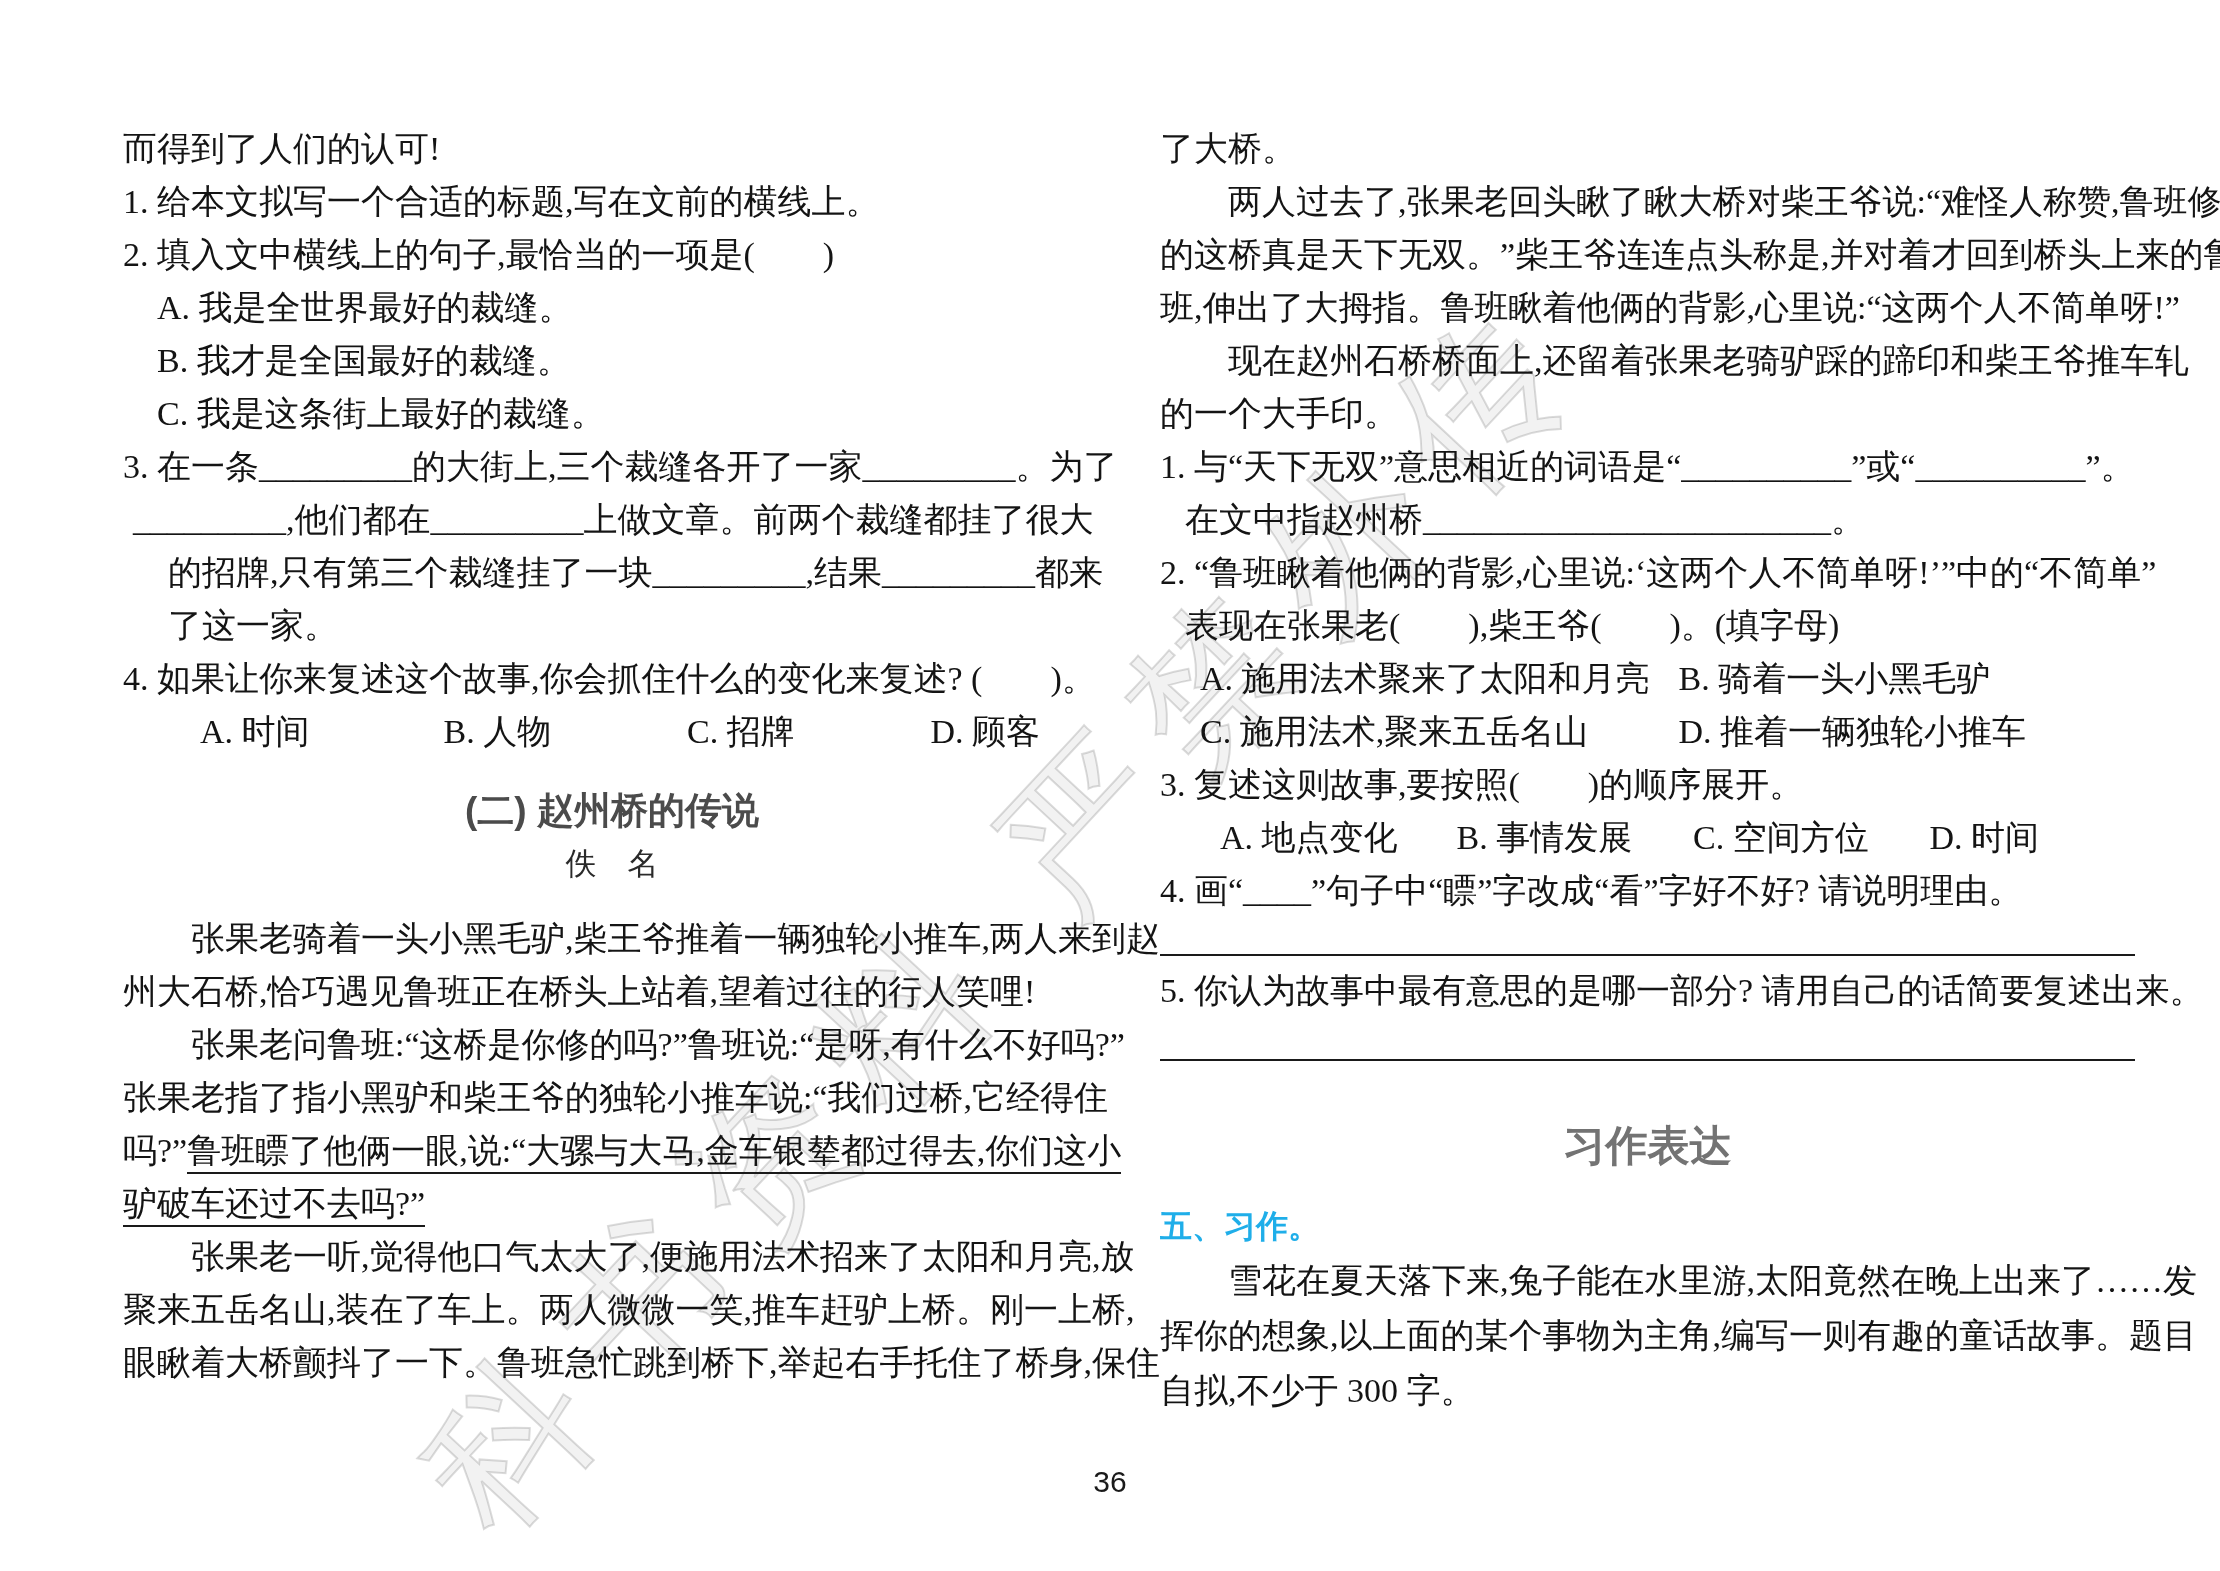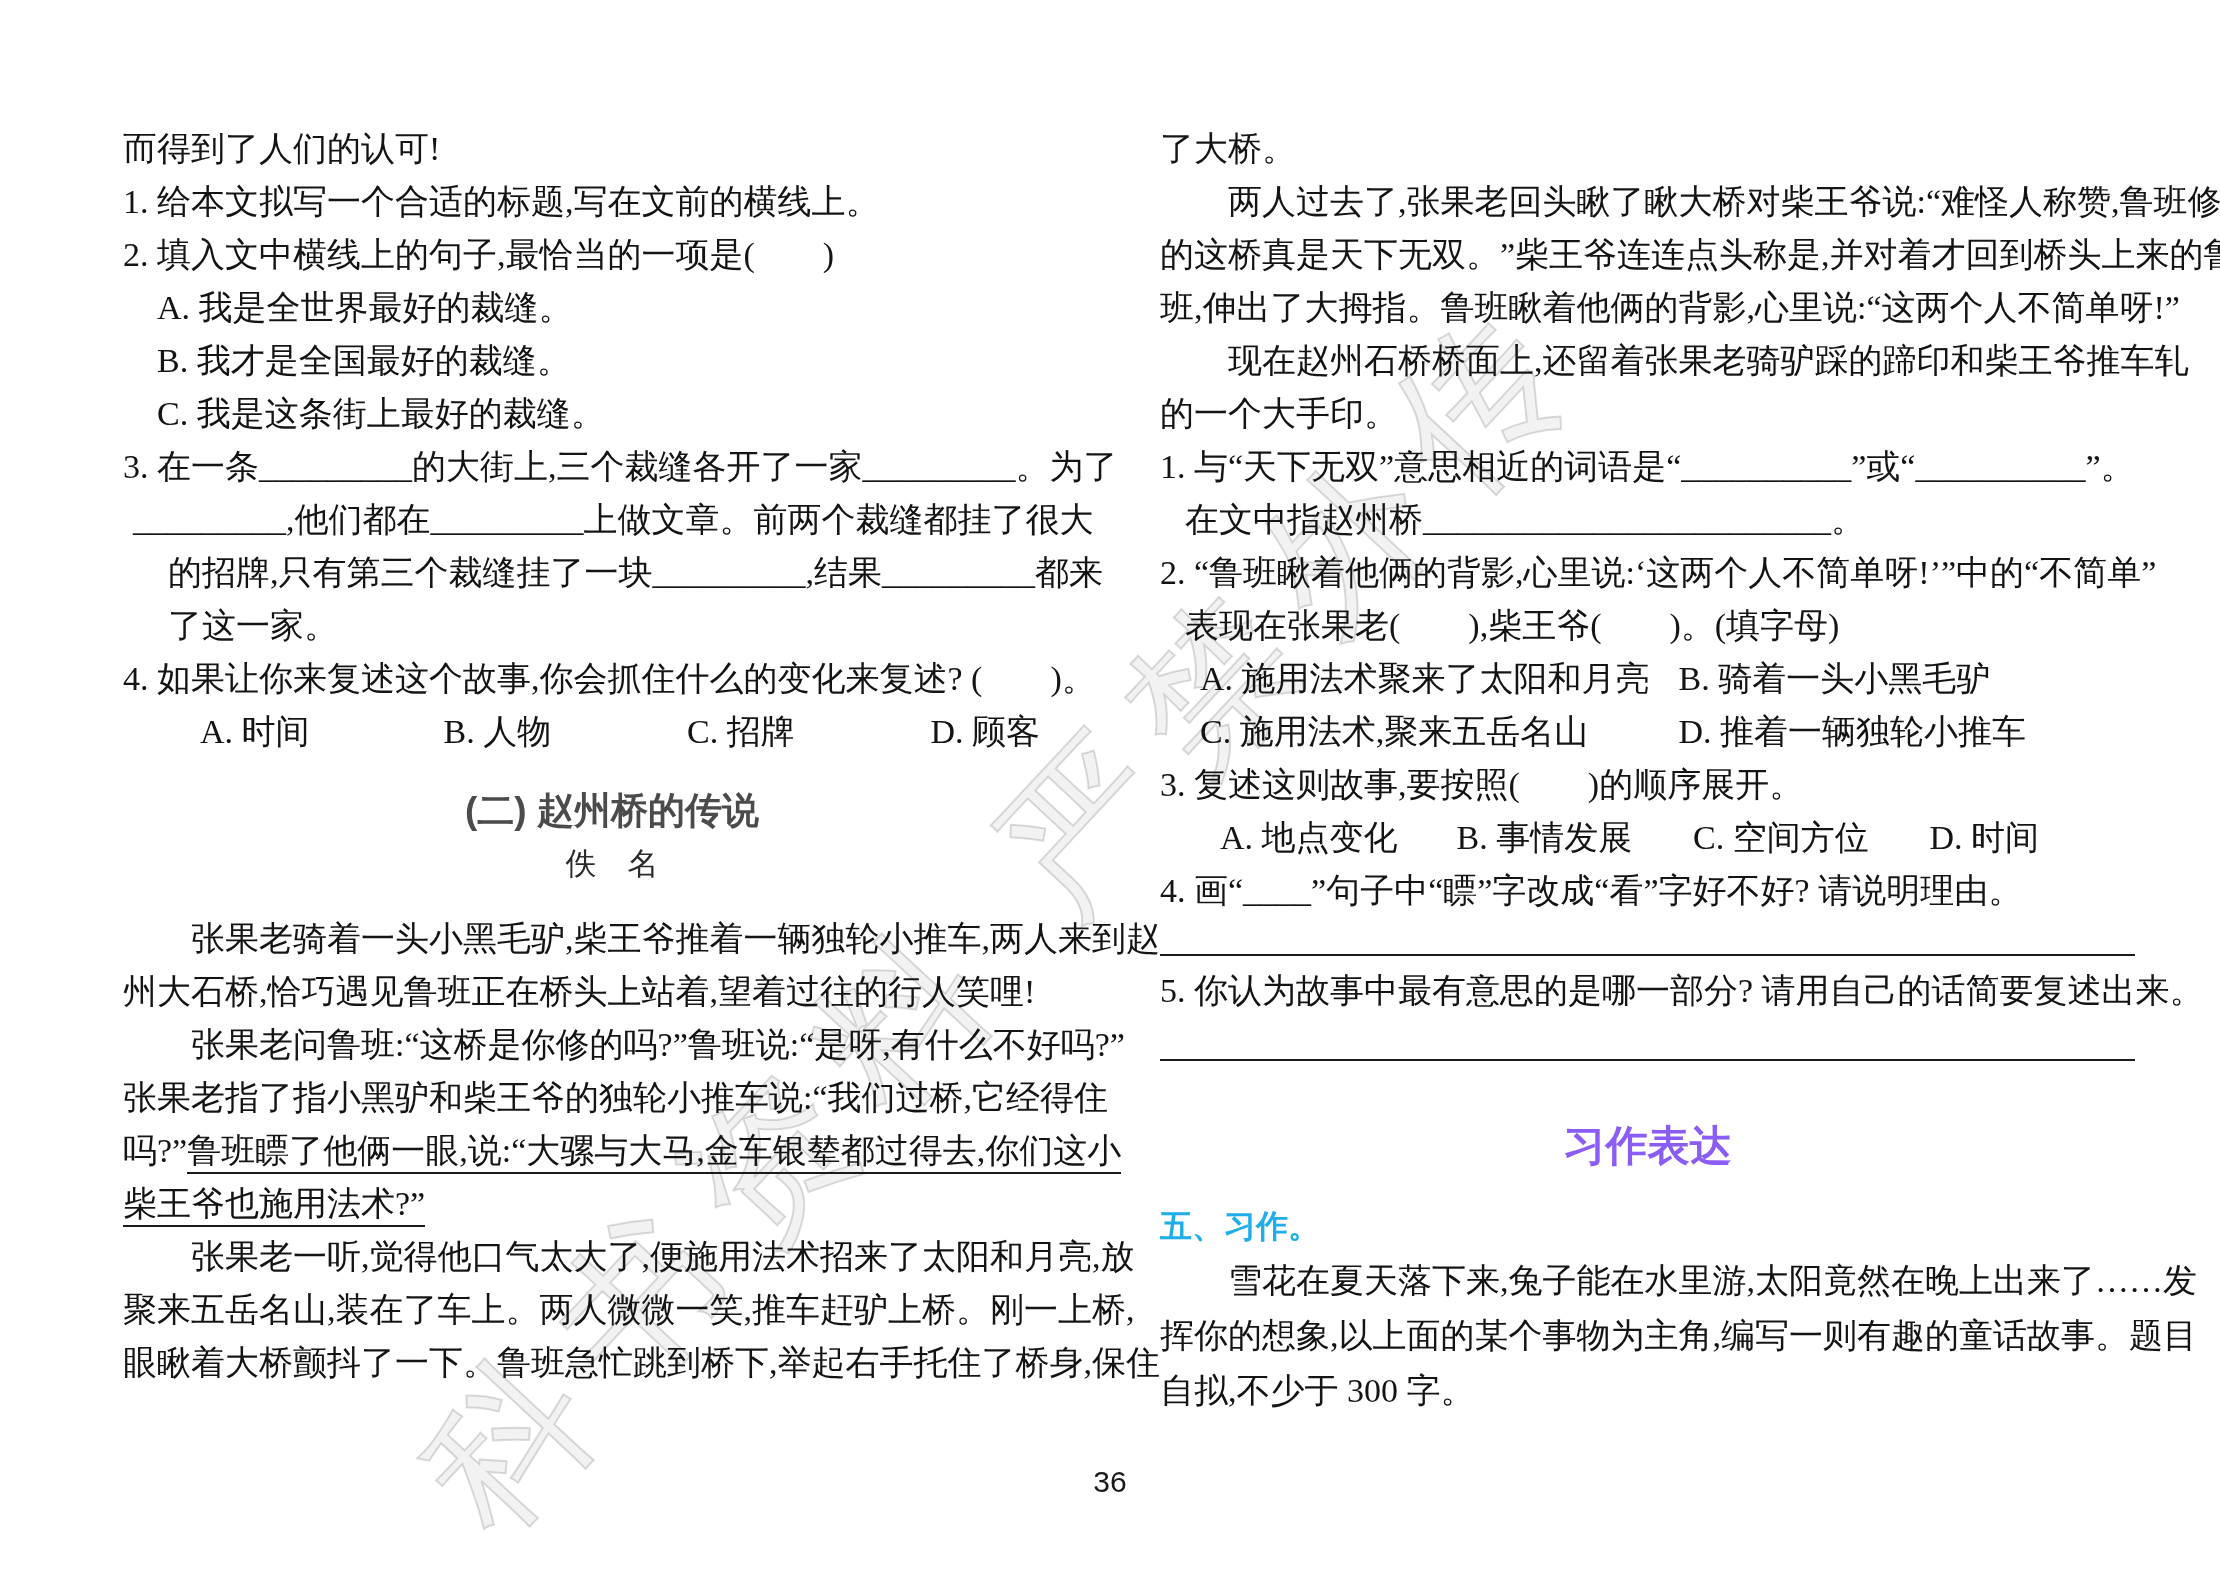--- a/index.html
+++ b/index.html
@@ -75,21 +75,21 @@
     <div class="ln sec-title">(二) 赵州桥的传说</div>
     <div class="ln sec-author">佚　名</div>
     <div class="ln ind-first mt22">张果老骑着一头小黑毛驴,柴王爷推着一辆独轮小推车,两人来到赵</div>
     <div class="ln">州大石桥,恰巧遇见鲁班正在桥头上站着,望着过往的行人笑哩!</div>
     <div class="ln ind-first">张果老问鲁班:“这桥是你修的吗?”鲁班说:“是呀,有什么不好吗?”</div>
     <div class="ln">张果老指了指小黑驴和柴王爷的独轮小推车说:“我们过桥,它经得住</div>
     <div class="ln">
       <span>吗?”</span><span class="u">鲁班瞟了他俩一眼,说:“大骡与大马,金车银辇都过得去,你们这小</span>
     </div>
     <div class="ln">
-      <span class="u">柴王爷也施用法术?”</span>
+      <span class="u">驴破车还过不去吗?”</span>
     </div>
     <div class="ln ind-first">张果老一听,觉得他口气太大了,便施用法术招来了太阳和月亮,放</div>
     <div class="ln">聚来五岳名山,装在了车上。两人微微一笑,推车赶驴上桥。刚一上桥,</div>
     <div class="ln">眼瞅着大桥颤抖了一下。鲁班急忙跳到桥下,举起右手托住了桥身,保住</div>
   </div>
 
   <div class="col right">
     <div class="ln">了大桥。</div>
     <div class="ln ind-first">两人过去了,张果老回头瞅了瞅大桥对柴王爷说:“难怪人称赞,鲁班修</div>
     <div class="ln">的这桥真是天下无双。”柴王爷连连点头称是,并对着才回到桥头上来的鲁</div>
@@ -112,21 +112,21 @@
     <div class="ln optrow3">
       <span>A. 地点变化</span>
       <span>B. 事情发展</span>
       <span>C. 空间方位</span>
       <span>D. 时间</span>
     </div>
     <div class="ln">4. 画“____”句子中“瞟”字改成“看”字好不好? 请说明理由。</div>
     <div class="rule mt37"></div>
     <div class="ln mt8">5. 你认为故事中最有意思的是哪一部分? 请用自己的话简要复述出来。</div>
     <div class="rule mt42"></div>
-    <div class="blue-heading" style="color: #8b5cf6;">习作表达</div>
+    <div class="blue-heading" style="color: #737373;">习作表达</div>
     <div class="blue-sub" style="color: rgb(31, 174, 233);">五、习作。</div>
     <div class="ln55 ind-first">雪花在夏天落下来,兔子能在水里游,太阳竟然在晚上出来了……发</div>
     <div class="ln55">挥你的想象,以上面的某个事物为主角,编写一则有趣的童话故事。题目</div>
     <div class="ln55">自拟,不少于 300 字。</div>
   </div>
 
   <div class="footer">36</div>
 
 </div>
 

